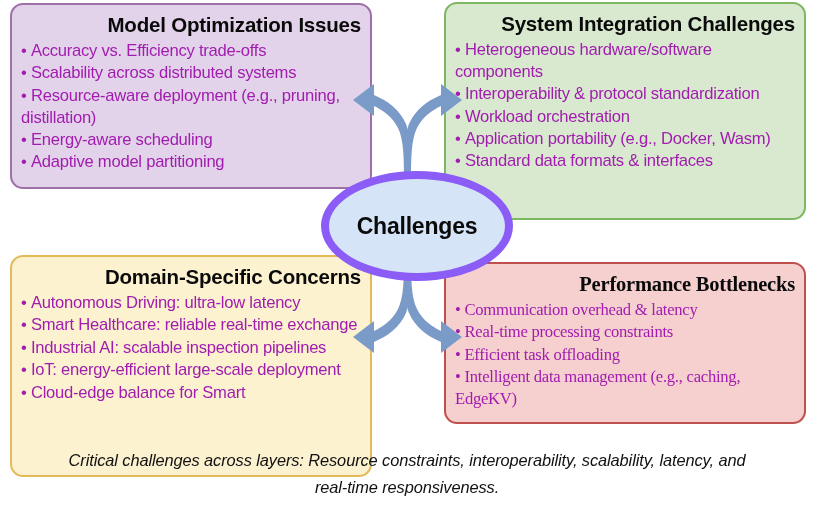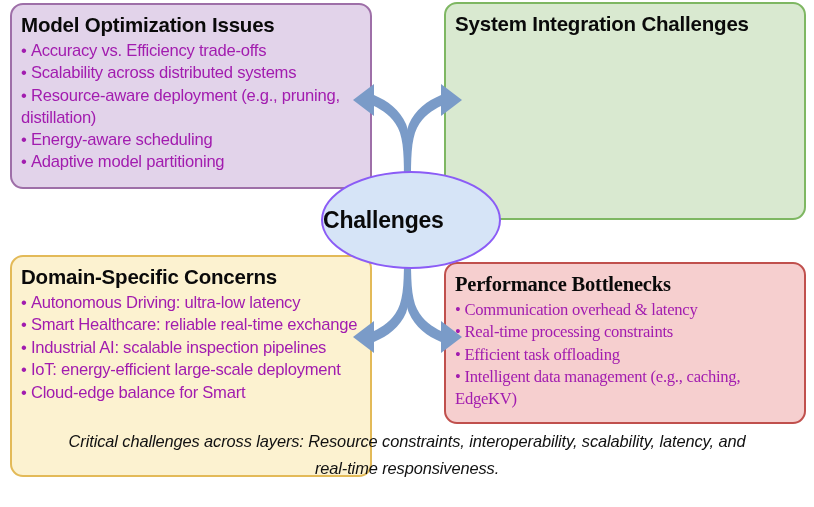--- a/index.html
+++ b/index.html
@@ -29,21 +29,21 @@
     border-radius: 13px;
     border-style: solid;
     border-width: 2px;
     padding: 7px 9px 6px 9px;
     overflow: hidden;
   }
 
   .box-title {
     font-weight: bold;
     font-size: 20.5px;
-    text-align: left;
+    text-align: right;
     line-height: 1.12;
     letter-spacing: -0.2px;
     margin: 2px 0 3px 0;
     color: #0a0a0a;
   }
 
   .bullets {
     list-style: none;
     margin: 0;
     padding: 0;
@@ -84,24 +84,24 @@
     font-family: Liberation Serif, serif;
   }
 
   
   #center-node {
     position: absolute;
     left: 321px; top: 171px;
     width: 176px; height: 94px;
     border-radius: 50%;
     background: #D6E4F7;
-    border: 2px solid #8b5cf6;
+    border: 8px solid #8b5cf6;
     display: flex;
     align-items: center;
-    justify-content: flex-start;
+    justify-content: center;
     z-index: 5;
   }
   #center-node .center-label {
     font-weight: bold;
     font-size: 23px;
     letter-spacing: -0.2px;
     color: #0a0a0a;
   }
 
   
@@ -110,21 +110,21 @@
     left: 0; top: 0;
     width: 814px; height: 507px;
     z-index: 2;
     pointer-events: none;
   }
 
   
   #caption {
     position: absolute;
     left: 57px;
-    top: 428px;
+    top: 447px;
     width: 700px;
     text-align: center;
     font-style: italic;
     font-size: 16.4px;
     line-height: 1.62;
     letter-spacing: -0.1px;
     color: #111111;
   }
 </style>
 </head>
@@ -185,20 +185,27 @@
       <li>Accuracy vs. Efficiency trade-offs</li>
       <li>Scalability across distributed systems</li>
       <li>Resource-aware deployment (e.g., pruning, distillation)</li>
       <li>Energy-aware scheduling</li>
       <li>Adaptive model partitioning</li>
     </ul>
   </div>
 
   <div class="box" id="box-system-integration">
     <div class="box-title">System Integration Challenges</div>
+    <ul class="bullets">
+      <li>Heterogeneous hardware/software components</li>
+      <li>Interoperability &amp; protocol standardization</li>
+      <li>Workload orchestration</li>
+      <li>Application portability (e.g., Docker, Wasm)</li>
+      <li>Standard data formats &amp; interfaces</li>
+    </ul>
   </div>
 
   <div class="box" id="box-domain-specific">
     <div class="box-title">Domain-Specific Concerns</div>
     <ul class="bullets">
       <li>Autonomous Driving: ultra-low latency</li>
       <li>Smart Healthcare: reliable real-time exchange</li>
       <li>Industrial AI: scalable inspection pipelines</li>
       <li>IoT: energy-efficient large-scale deployment</li>
       <li>Cloud-edge balance for Smart</li>

